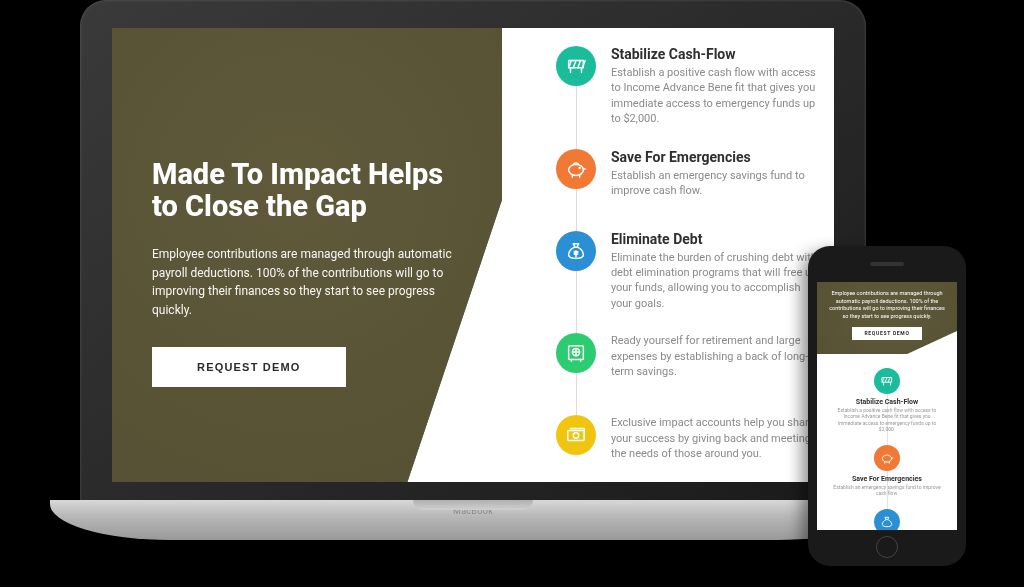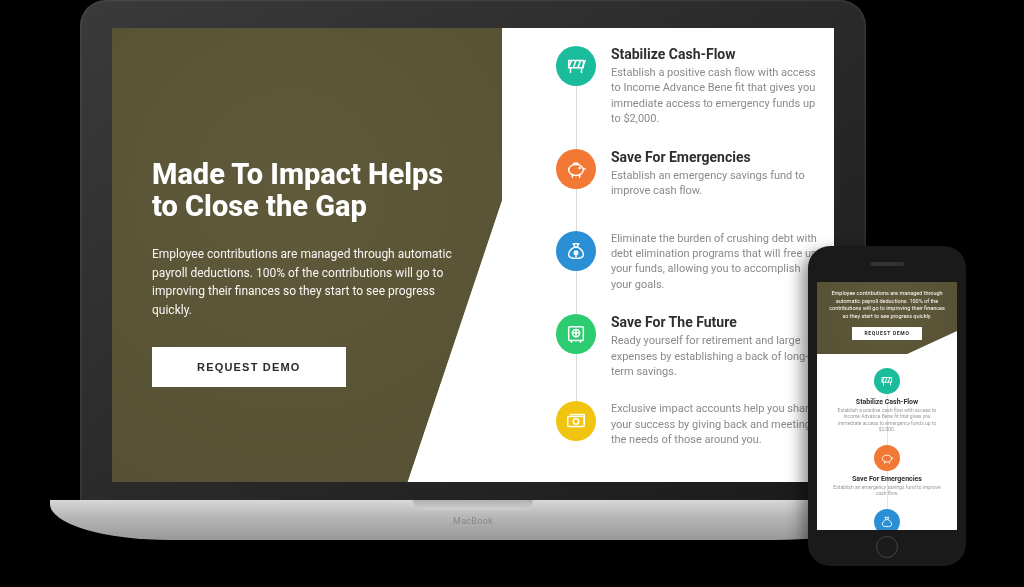--- a/index.html
+++ b/index.html
@@ -44,21 +44,21 @@
   top: 500px;
   width: 846px;
   height: 40px;
   background: linear-gradient(180deg, #d8d8d8 0%, #b8b8b8 40%, #999 100%);
   border-radius: 0 0 120px 120px / 0 0 36px 36px;
 }
 .laptop-base-label {
   text-align: center;
   font-size: 9px;
   color: #888;
-  padding-top: 16px;
+  padding-top: 6px;
   letter-spacing: 0.3px;
 }
 .laptop-notch {
   position: absolute;
   left: 50%;
   top: 0;
   transform: translateX(-50%);
   width: 120px;
   height: 10px;
   background: linear-gradient(180deg,#b0b0b0,#d0d0d0);
@@ -320,33 +320,33 @@
             </div>
 
             <div class="feature">
               <div class="feature-icon ic-blue">
                 <svg viewBox="0 0 24 24">
                     <path d="M9 4h6l-2 4h-2z"></path>
                     <path d="M10 8c-4 2-6 5-6 8 0 3 4 4 8 4s8-1 8-4c0-3-2-6-6-8"></path>
                     <path d="M12 12v6M10 13c0-1 4-1 4 0s-4 1-4 2 4 1 4 0"></path>
                   </svg>
               </div>
+              <h3>Eliminate Debt</h3>
               <p>Eliminate the burden of crushing debt with debt elimination programs that will free up your funds, allowing you to accomplish your goals.</p>
             </div>
 
             <div class="feature">
               <div class="feature-icon ic-green">
                 <svg viewBox="0 0 24 24">
                     <rect x="4" y="4" width="16" height="15" rx="1"></rect>
                     <circle cx="12" cy="11" r="4"></circle>
                     <path d="M12 8v6M9 11h6"></path>
                     <path d="M7 19v2M17 19v2"></path>
                   </svg>
               </div>
-              <h3>Save For The Future</h3>
               <p>Ready yourself for retirement and large expenses by establishing a back of long-term savings.</p>
             </div>
 
             <div class="feature" style="margin-bottom:0">
               <div class="feature-icon ic-yellow">
                 <svg viewBox="0 0 24 24">
                     <rect x="3" y="7" width="18" height="11" rx="1"></rect>
                     <circle cx="12" cy="12.5" r="3"></circle>
                     <path d="M6 5h15v10"></path>
                   </svg>

